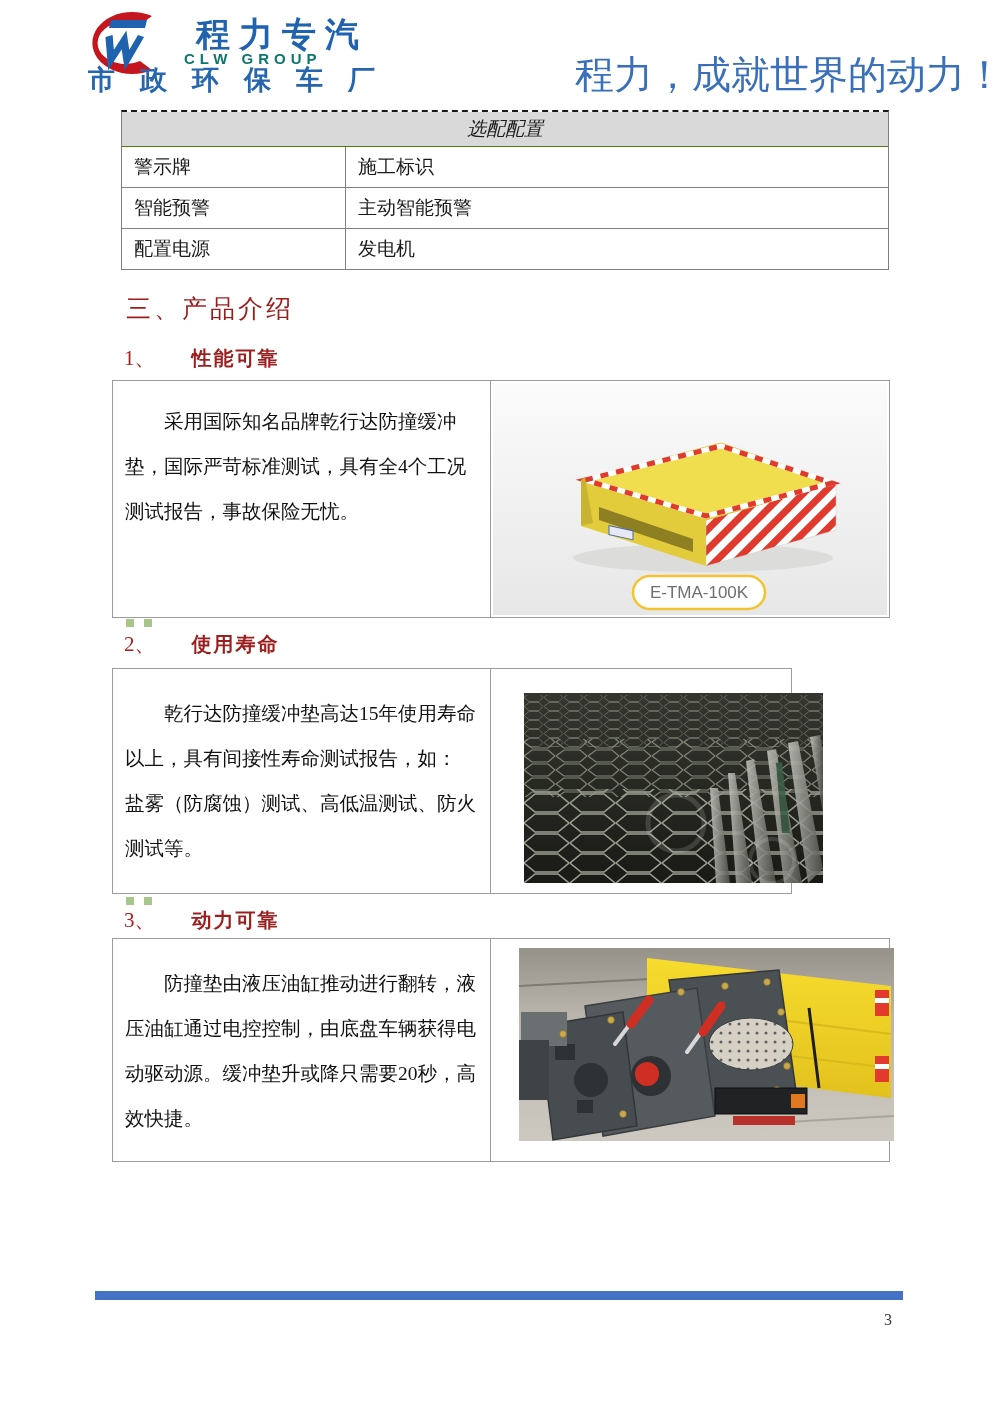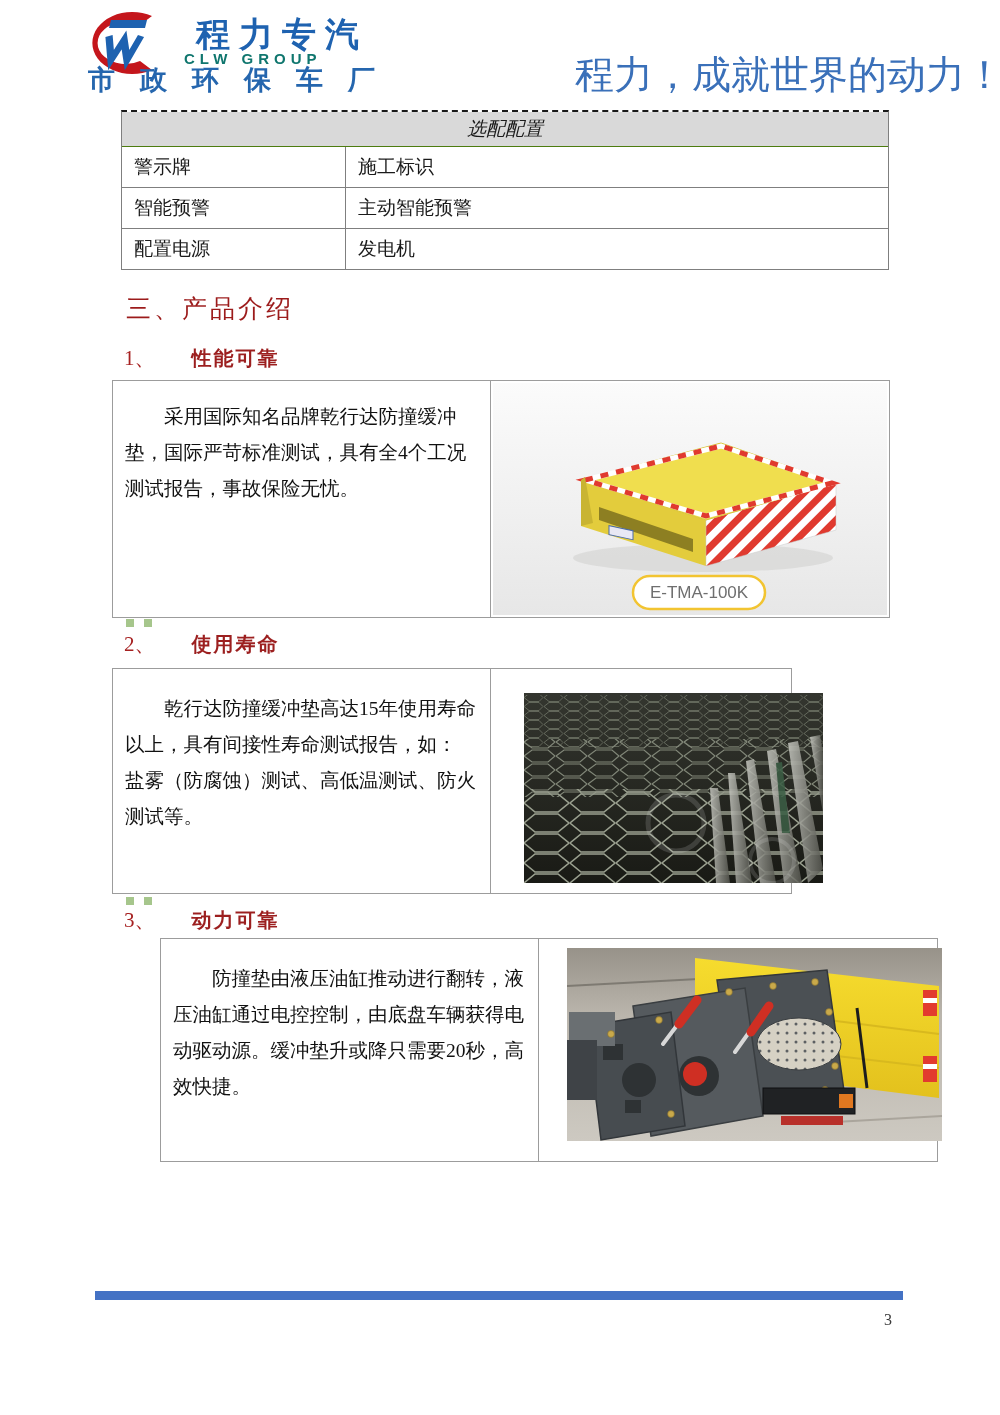--- a/index.html
+++ b/index.html
@@ -31,21 +31,21 @@
   .sec-title{font-family:"Liberation Sans","DejaVu Sans",sans-serif;font-weight:normal;
              font-size:25px;color:#9C1B1B;letter-spacing:3px;}
   .sub-head{display:flex;align-items:baseline;}
   .sub-num{font-size:21px;color:#A62121;}
   .sub-title{font-family:"Liberation Sans","DejaVu Sans",sans-serif;font-weight:bold;
              font-size:20px;color:#9C1F1F;margin-left:36px;letter-spacing:2px;}
 
   
   .cbox{border:1px solid #9c9c9c;box-sizing:border-box;display:flex;background:#fff;}
   .cbox .text-cell{width:378px;border-right:1px solid #9c9c9c;box-sizing:border-box;
-                   padding:18px 14px 0 12px;font-size:19.5px;line-height:36px;
+                   padding:18px 14px 0 12px;font-size:19.5px;line-height:45px;
                    text-indent:2em;color:#111;}
   .cbox .img-cell{flex:1;position:relative;}
   .photo{position:absolute;}
 
   .marker-row{display:flex;gap:10px;}
   .marker{width:8px;height:8px;background:#A6C68C;display:inline-block;}
 
   
   .footer-bar{left:95px;top:1291px;width:808px;height:9px;background:#4472C4;}
   .page-num{left:884px;top:1311px;font-size:16px;color:#3a3a3a;}
@@ -188,21 +188,21 @@
 
   <div class="abs marker-row" style="left:126px;top:897px;">
     <span class="marker"></span>
     <span class="marker"></span>
   </div>
   <div class="abs sub-head" style="left:124px;top:906px;">
     <span class="sub-num">3、</span>
     <span class="sub-title">动力可靠</span>
   </div>
 
-  <div class="abs cbox" style="left:112px;top:938px;width:778px;height:224px;margin-left:48px;">
+  <div class="abs cbox" style="left:112px;top:938px;width:778px;height:224px;">
     <div class="text-cell" style="padding-top:22px;">防撞垫由液压油缸推动进行翻转，液压油缸通过电控控制，由底盘车辆获得电动驱动源。缓冲垫升或降只需要20秒，高效快捷。</div>
     <div class="img-cell">
       <div class="photo" style="left:28px;top:9px;width:375px;height:193px;">
         <svg width="375" height="193" viewBox="0 0 375 193">
           <defs>
             <linearGradient id="conc" x1="0" y1="0" x2="0" y2="1">
               <stop offset="0" stop-color="#979289"></stop>
                 <stop offset="0.35" stop-color="#bab5ac"></stop>
                 <stop offset="1" stop-color="#cdc9c1"></stop>
             </linearGradient>

